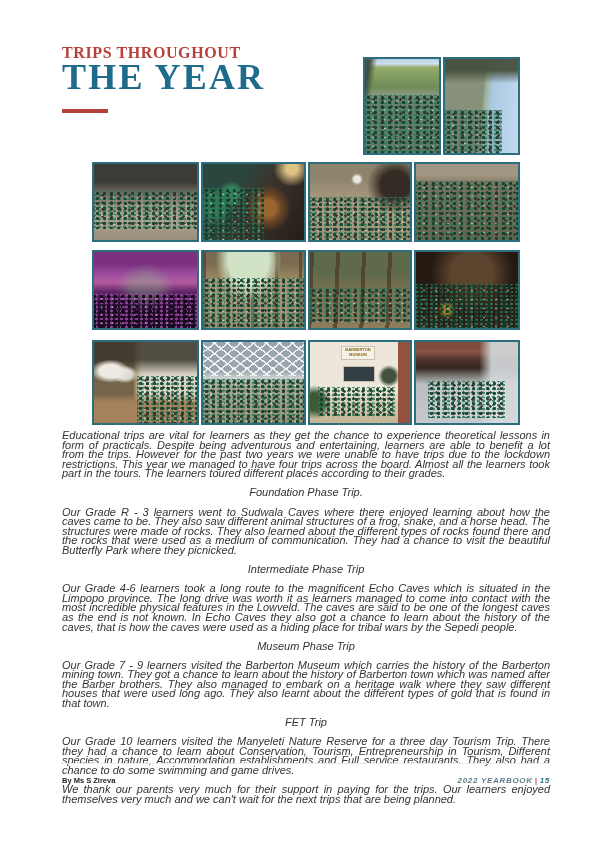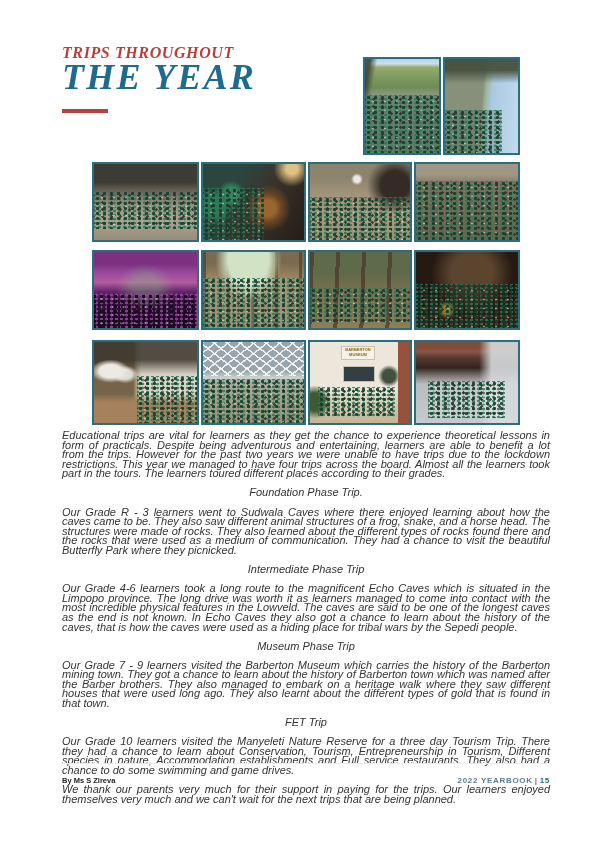--- a/index.html
+++ b/index.html
@@ -1,20 +1,20 @@
 <!DOCTYPE html>
 <html><head>
 <meta charset="utf-8">
 <style>
   html,body{margin:0;padding:0;background:#ffffff;}
   .page{position:relative;width:612px;height:859px;background:#fff;overflow:hidden;
         font-family:"Liberation Sans", sans-serif;}
 
   
-  .title-block{position:absolute;left:62px;top:44px;font-style:italic;}
+  .title-block{position:absolute;left:62px;top:44px;}
   .title-line1{font-family:"Liberation Serif", serif;font-weight:700;font-size:16px;
                letter-spacing:.6px;color:#b5413a;line-height:17px;}
   .title-line2{font-family:"Liberation Serif", serif;font-weight:700;font-size:36px;
                letter-spacing:2.2px;color:#1e6b8c;line-height:29px;margin-top:2px;}
   .title-bar{width:46px;height:4px;background:#b5413a;margin-top:17px;}
 
   
   .ph{position:absolute;box-sizing:border-box;border:2px solid #2c6d7f;overflow:hidden;background:#8d8d84;}
   .crowd{position:absolute;left:0;right:0;bottom:0;
     background-image:
@@ -107,21 +107,21 @@
   
   .article{position:absolute;left:62px;top:431px;width:488px;color:#333;
            font-size:11px;line-height:9.6px;font-style:italic;}
   .article p{margin:0 0 9.5px 0;text-align:justify;}
   .article p.heading{text-align:center;}
 
   
   .footer{position:absolute;left:62px;right:62px;top:763px;border-top:1px solid #ececec;
           padding-top:12px;display:flex;justify-content:space-between;align-items:baseline;}
   .byline{font-size:7.5px;font-weight:bold;color:#222;}
-  .folio{font-size:8px;letter-spacing:.7px;color:#5e7b8b;font-weight:bold;}
+  .folio{font-size:8px;letter-spacing:.7px;color:#5e7b8b;font-weight:bold;font-style:italic;}
   .folio .sep{color:#c0504d;margin:0 2px;}
   .folio .num{color:#2a6d85;}
 </style>
 </head>
 <body>
 
 <div class="page">
 
   <header class="title-block">
     <div class="title-line1">TRIPS THROUGHOUT</div>

